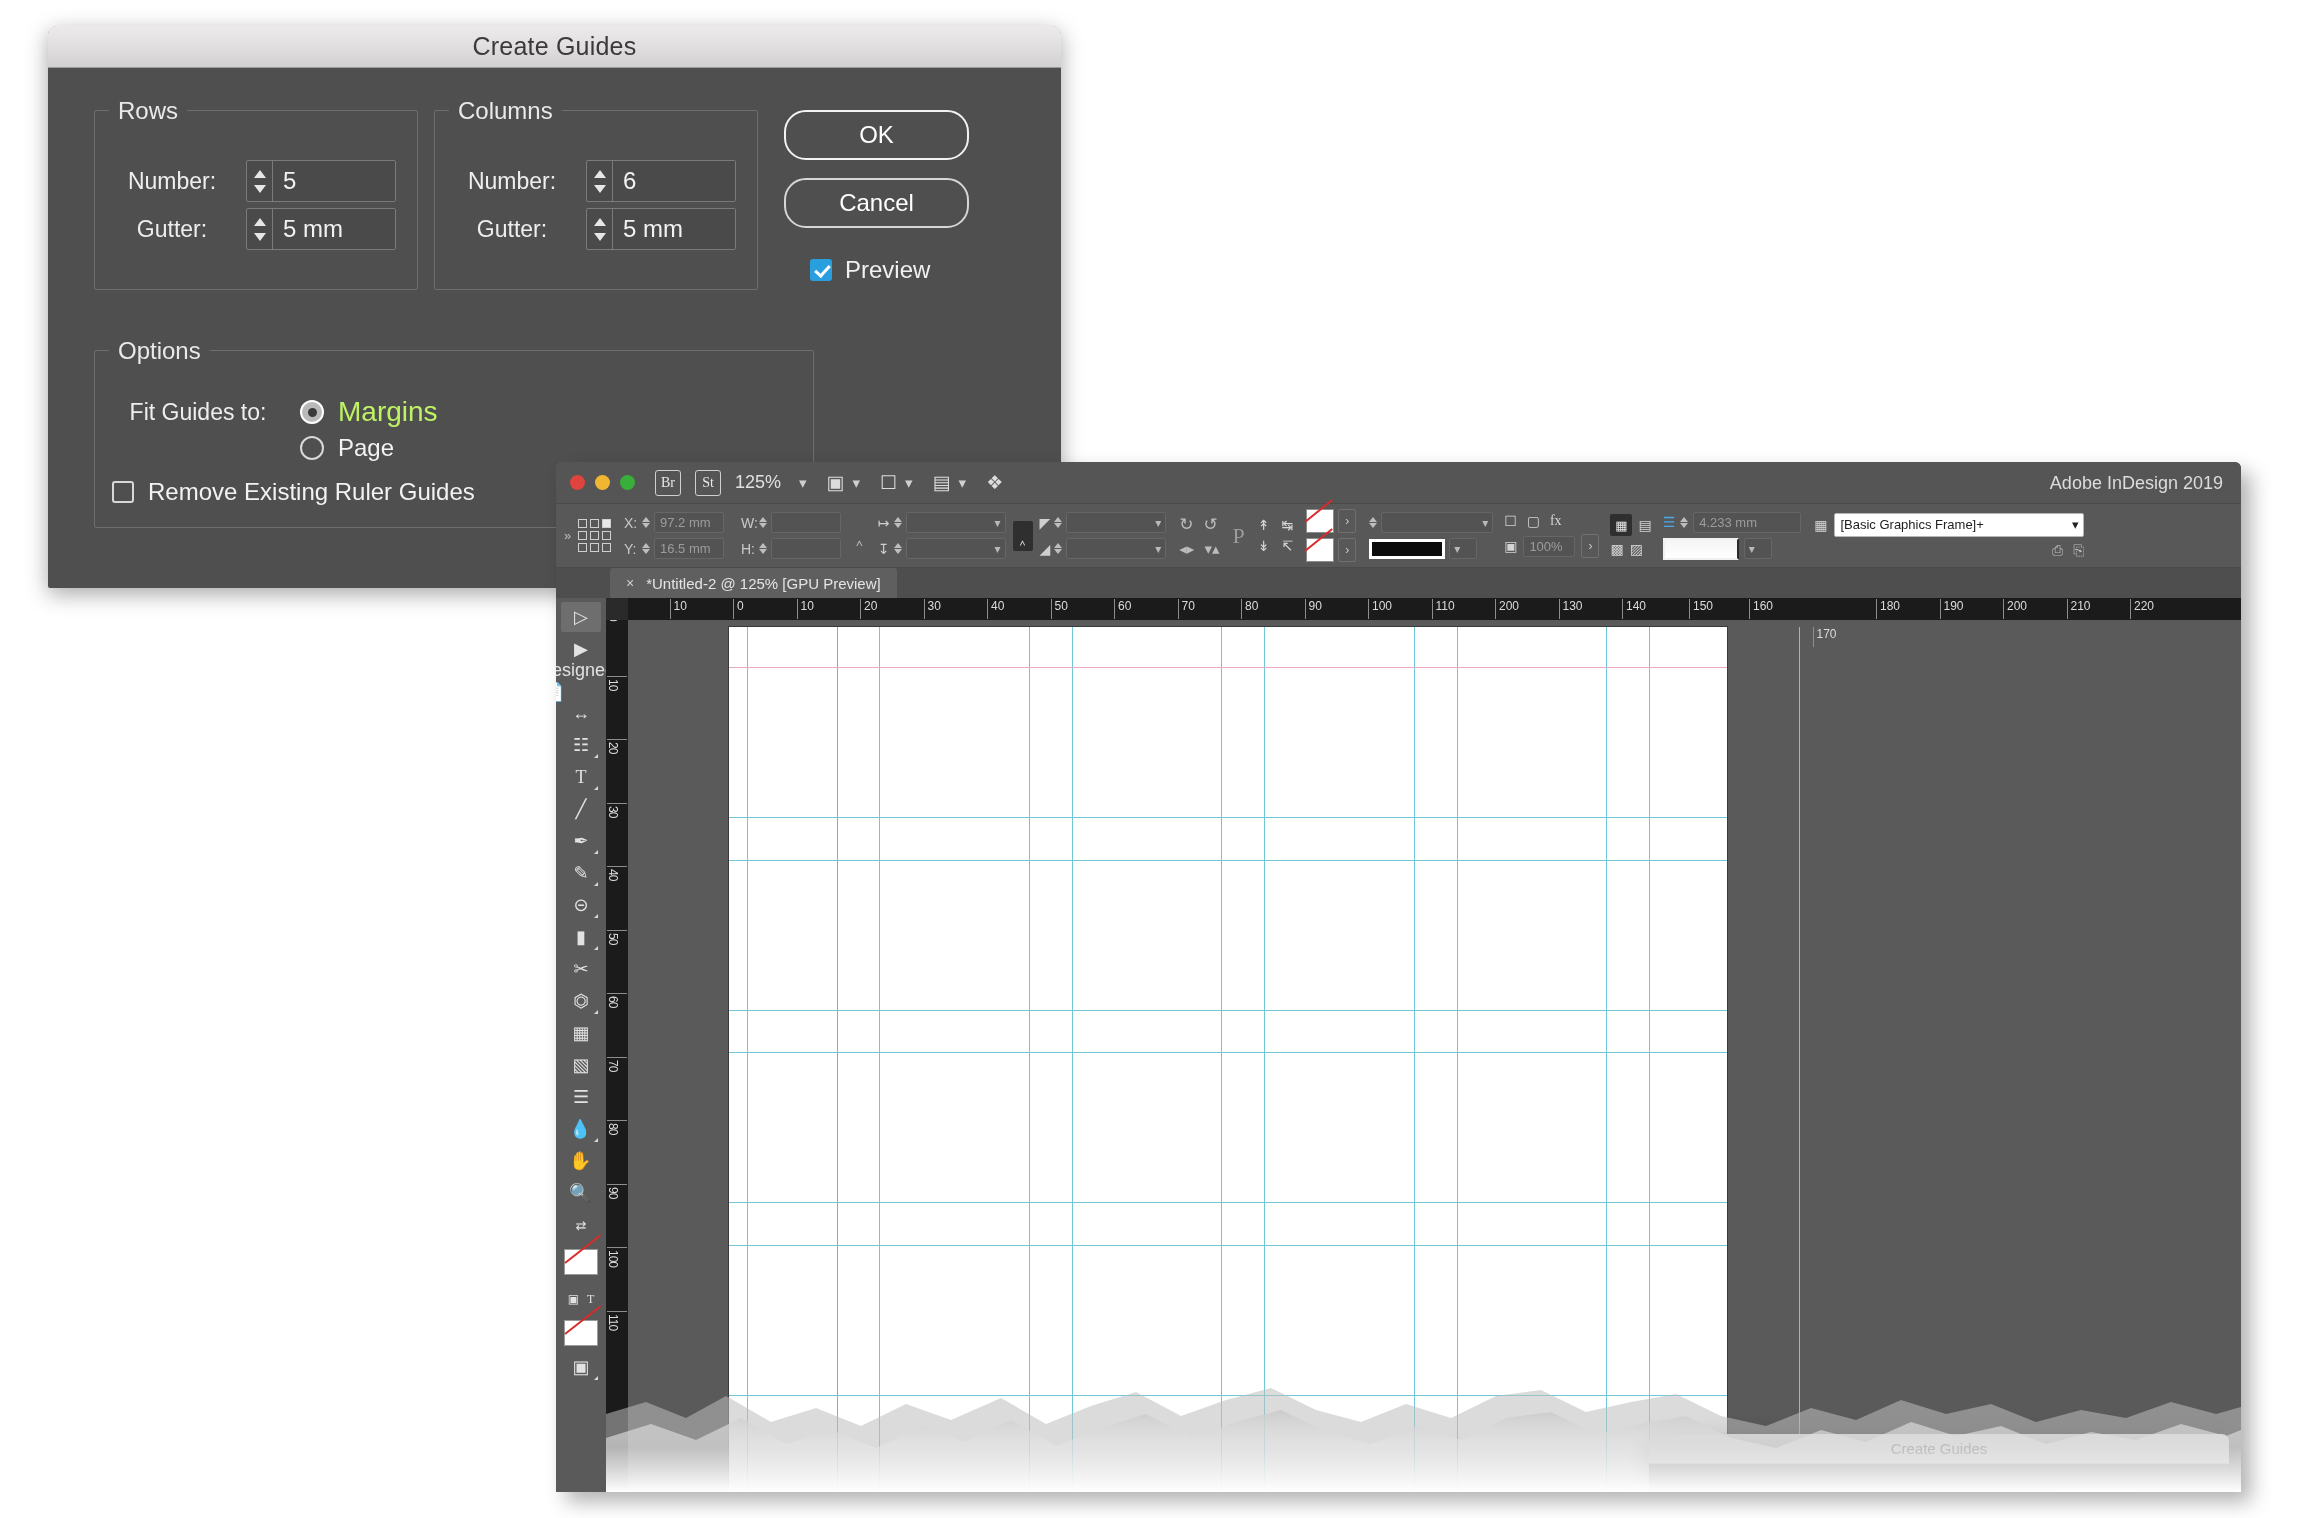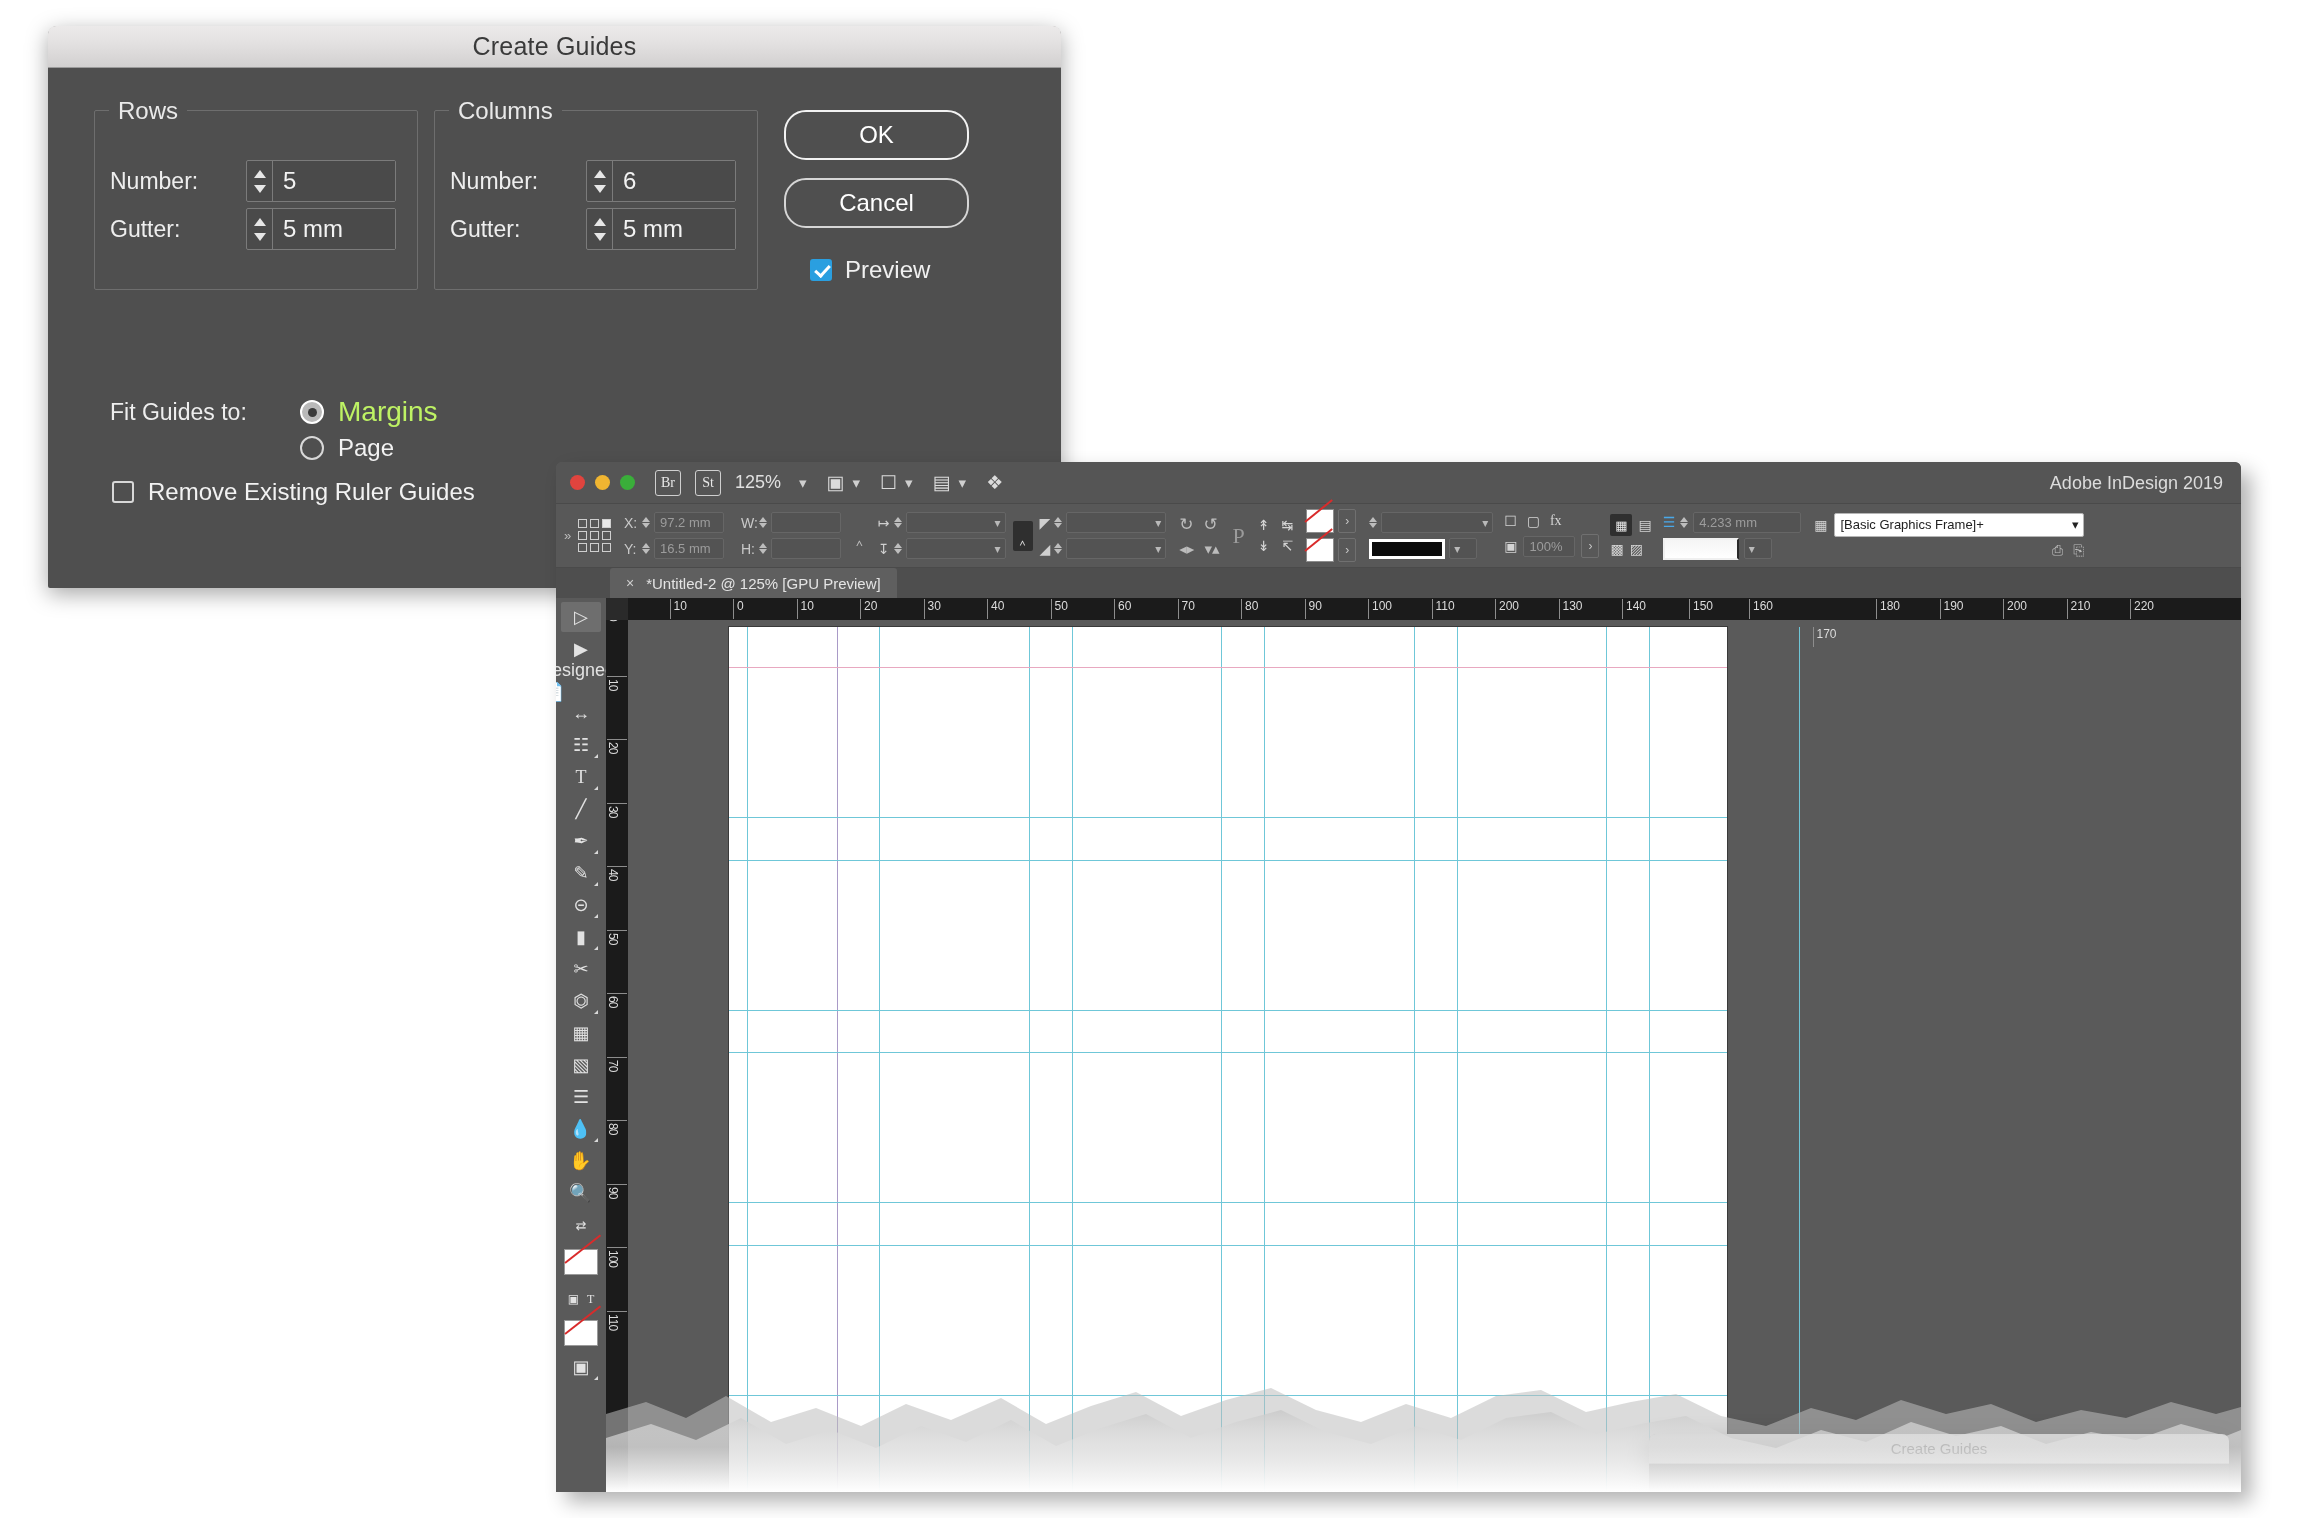--- a/index.html
+++ b/index.html
@@ -38,21 +38,21 @@
     border-radius: 2px;
   }
   .gbox > .legend {
     position: absolute; top: -14px; left: 14px;
     background: #4f4f4f; padding: 0 9px;
     font-size: 24px; color: #e9e9e9;
   }
 
   
   .frow { display: flex; align-items: center; position: absolute; }
-  .flabel { color: #eeeeee; font-size: 23px; text-align: left; }
+  .flabel { color: #eeeeee; font-size: 23px; text-align: center; }
   .stepper {
     display: flex; align-items: stretch;
     border: 1px solid #7b7b7b; background: #4a4a4a; border-radius: 2px;
   }
   .stepper .arrows {
     width: 26px; display: flex; flex-direction: column;
     align-items: center; justify-content: center;
     border-right: 1px solid #7b7b7b; gap: 7px; padding: 0 2px;
   }
   .stepper .arrows i {
@@ -308,20 +308,23 @@
         </div>
       </div>
 
       <div class="btn-pill" style="left:736px; top:42px; position:absolute; width:185px; height:50px;">OK</div>
       <div class="btn-pill secondary" style="left:736px; top:110px; position:absolute; width:185px; height:50px;">Cancel</div>
       <div style="position:absolute; left:762px; top:188px; display:flex; align-items:center; gap:13px;">
         <span class="chk on"></span>
         <span style="color:#f0f0f0; font-size:24px;">Preview</span>
       </div>
 
+      <div class="gbox" style="left:46px; top:282px; width:720px; height:178px;">
+        <div class="legend">Options</div>
+      </div>
       <div style="position:absolute; left:62px; top:328px; display:flex; align-items:center; gap:14px;">
         <span class="flabel" style="width:176px;">Fit Guides to:</span>
         <span class="radio on"></span>
         <span style="color:#bef264; font-size:28px;">Margins</span>
       </div>
       <div style="position:absolute; left:252px; top:366px; display:flex; align-items:center; gap:14px;">
         <span class="radio"></span>
         <span style="color:#f2f2f2; font-size:24px;">Page</span>
       </div>
       <div style="position:absolute; left:64px; top:410px; display:flex; align-items:center; gap:14px;">

